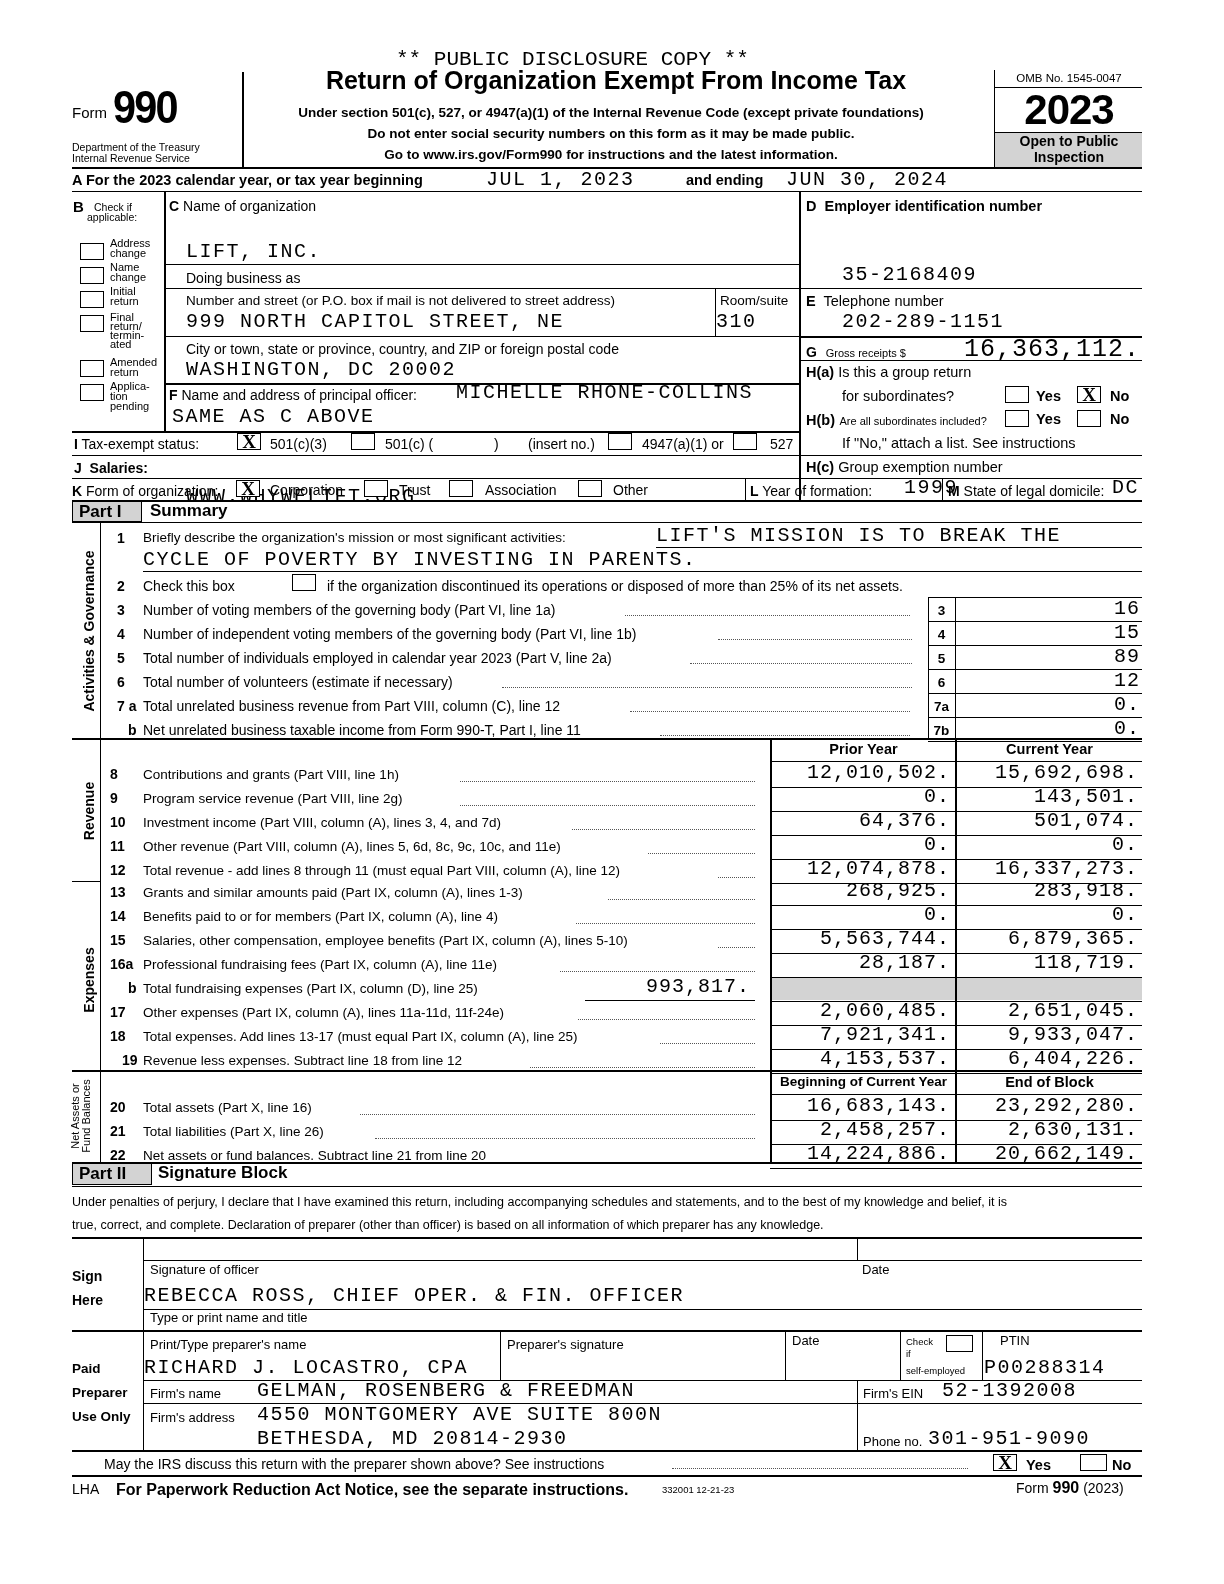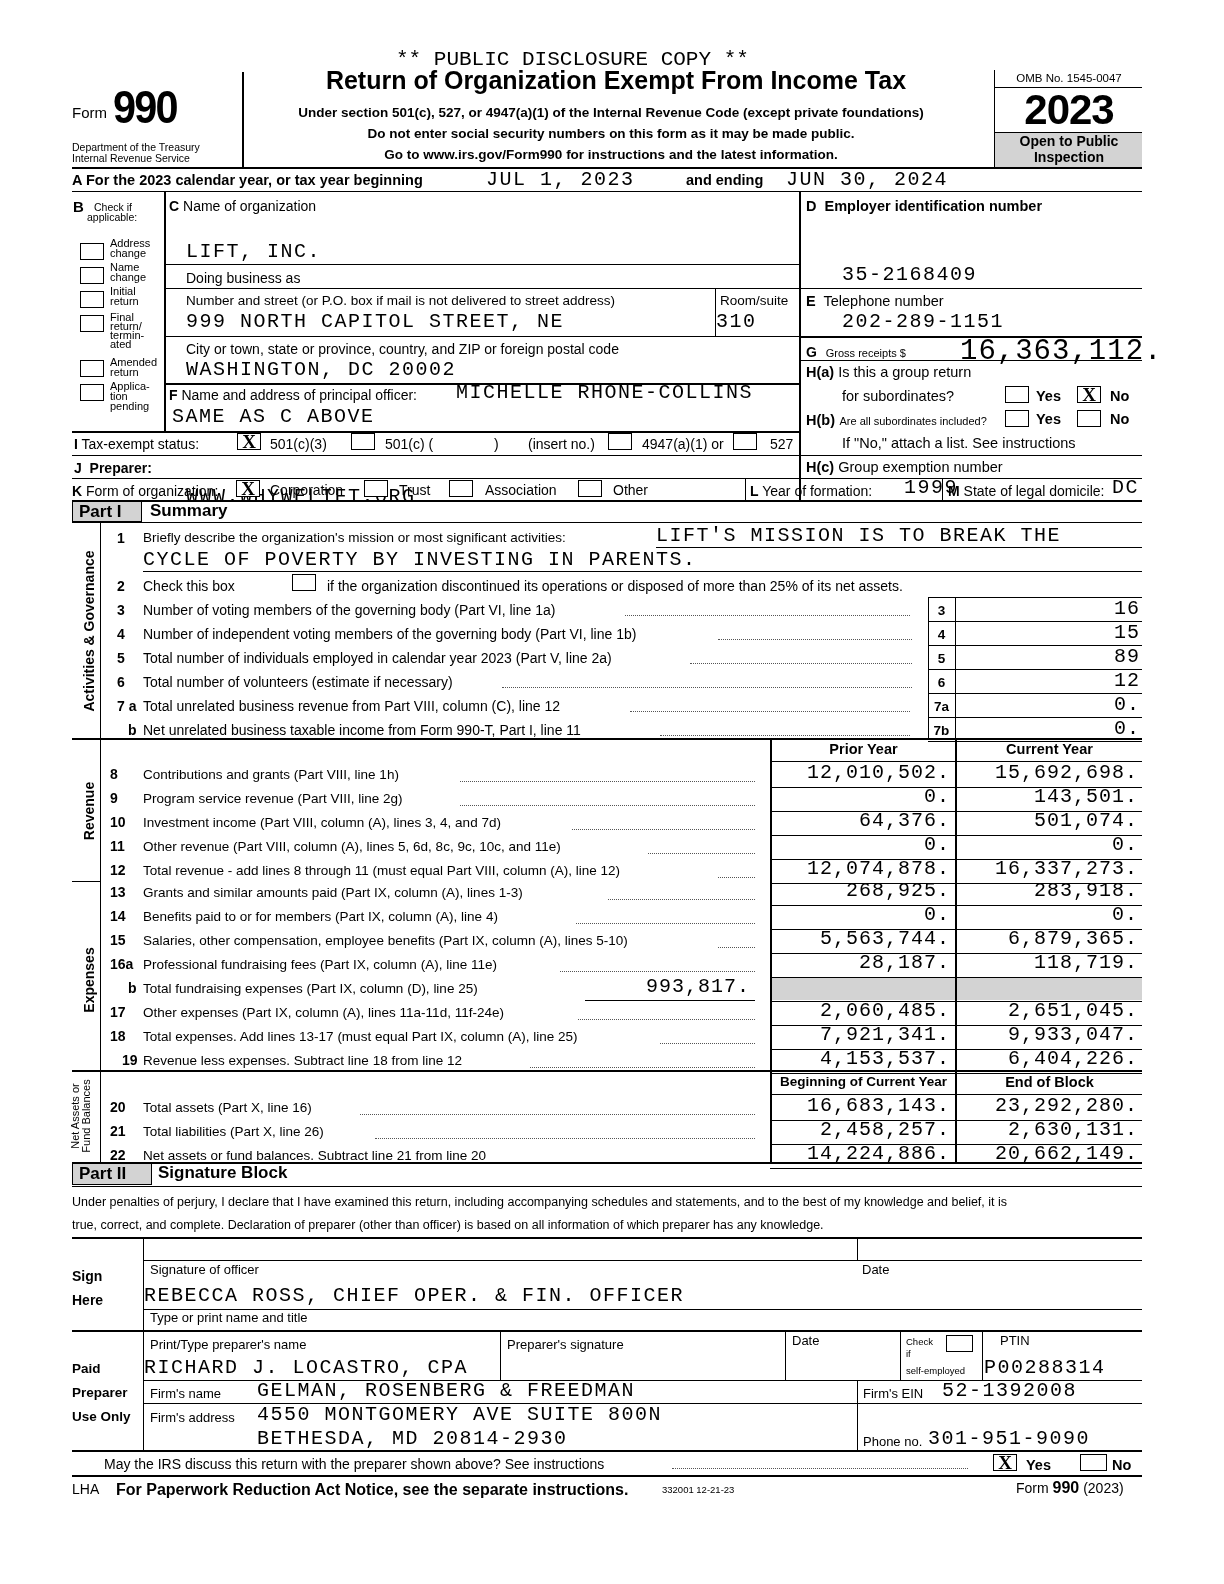--- a/index.html
+++ b/index.html
@@ -111,21 +111,21 @@
 
 <div class="vl2" style="left:799px;top:191px;height:310px;"></div>
 
 <div class="abs" style="left:806px;top:198px;font-size:14.5px;font-weight:bold;white-space:nowrap;">D&nbsp; <span>Employer identification number</span></div>
 <div class="val" style="left:842px;top:263px;">35-2168409</div>
 <div class="hl" style="left:800px;top:288px;width:342px;"></div>
 <div class="abs" style="left:806px;top:293px;font-size:14.5px;white-space:nowrap;"><b>E</b>&nbsp; <span>Telephone number</span></div>
 <div class="val" style="left:842px;top:310px;">202-289-1151</div>
 <div class="hl2" style="left:800px;top:336px;width:342px;"></div>
 <div class="abs" style="left:806px;top:343px;white-space:nowrap;"><b style="font-size:14px;">G</b>&nbsp; <span style="font-size:11px;">Gross receipts $</span></div>
-<div class="num" style="left:960px;top:335px;width:180px;font-size:29px;">16,363,112.</div>
+<div class="num" style="left:960px;top:335px;width:180px;font-size:25px;">16,363,112.</div>
 <div class="hl" style="left:800px;top:360px;width:342px;"></div>
 <div class="abs" style="left:806px;top:364px;font-size:14.5px;white-space:nowrap;"><b>H(a)</b> <span>Is this a group return</span></div>
 <div class="abs" style="left:842px;top:388px;font-size:14.5px;">for subordinates?</div>
 <div class="abs" style="left:975px;top:392px;width:20px;"></div>
 <div class="cb" style="left:1005px;top:386px;"></div>
 <div class="abs" style="left:1036px;top:388px;font-size:14.5px;font-weight:bold;">Yes</div>
 <div class="cb" style="left:1077px;top:386px;">X</div>
 <div class="abs" style="left:1110px;top:388px;font-size:14.5px;font-weight:bold;">No</div>
 <div class="abs" style="left:806px;top:411px;white-space:nowrap;"><b style="font-size:14.5px;">H(b)</b> <span style="font-size:11px;">Are all subordinates included?</span></div>
 <div class="cb" style="left:1005px;top:410px;"></div>
@@ -142,21 +142,21 @@
 <div class="lbl" style="left:270px;top:436px;">501(c)(3)</div>
 <div class="cb" style="left:351px;top:433px;"></div>
 <div class="lbl" style="left:385px;top:436px;">501(c) (</div>
 <div class="lbl" style="left:494px;top:436px;">)</div>
 <div class="lbl" style="left:528px;top:436px;">(insert no.)</div>
 <div class="cb" style="left:608px;top:433px;"></div>
 <div class="lbl" style="left:642px;top:436px;">4947(a)(1) or</div>
 <div class="cb" style="left:733px;top:433px;"></div>
 <div class="lbl" style="left:770px;top:436px;">527</div>
 <div class="hl" style="left:72px;top:455px;width:728px;"></div>
-<div class="abs" style="left:74px;top:460px;font-size:14px;font-weight:bold;white-space:nowrap;">J&nbsp; <span>Preparer:</span></div>
+<div class="abs" style="left:74px;top:460px;font-size:14px;font-weight:bold;white-space:nowrap;">J&nbsp; <span>Salaries:</span></div>
 <div class="val" style="left:186px;top:454px;margin-top:31px;">WWW.WHYWELIFT.ORG</div>
 <div class="hl" style="left:72px;top:478px;width:1070px;"></div>
 <div class="abs" style="left:72px;top:483px;font-size:14px;white-space:nowrap;"><b>K</b> <span>Form of organization:</span></div>
 <div class="cb" style="left:236px;top:480px;">X</div>
 <div class="lbl" style="left:270px;top:482px;">Corporation</div>
 <div class="cb" style="left:364px;top:480px;"></div>
 <div class="lbl" style="left:399px;top:482px;">Trust</div>
 <div class="cb" style="left:449px;top:480px;"></div>
 <div class="lbl" style="left:485px;top:482px;">Association</div>
 <div class="cb" style="left:578px;top:480px;"></div>

